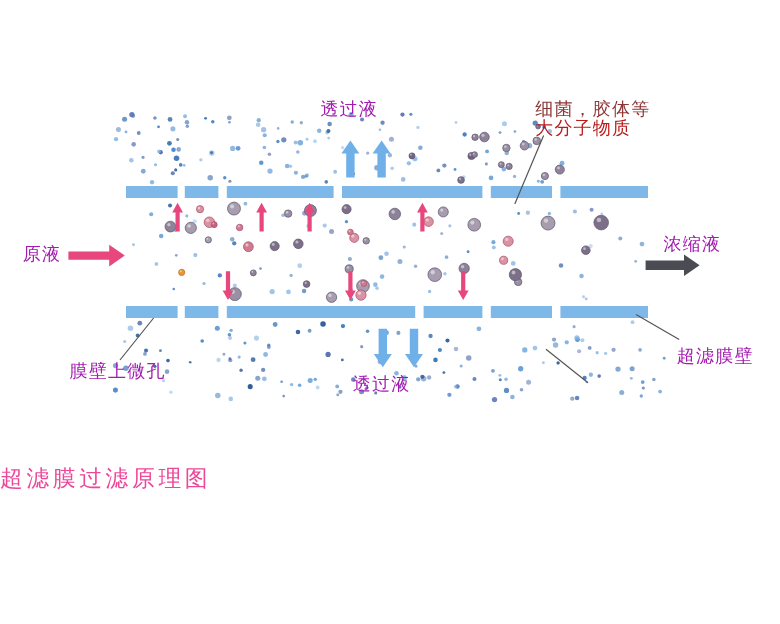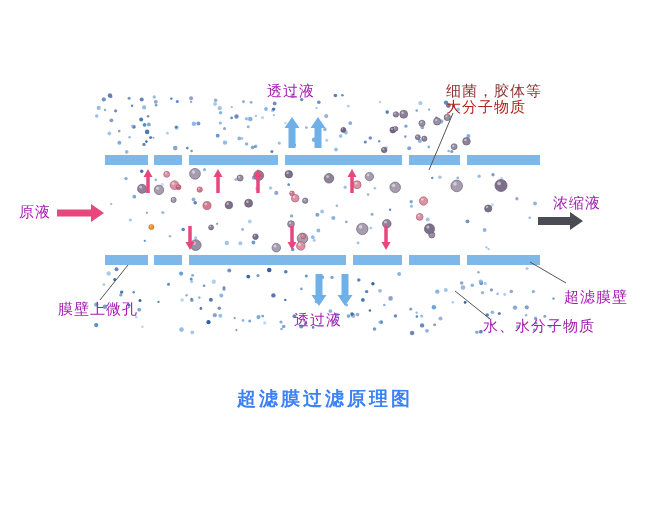--- a/index.html
+++ b/index.html
@@ -3,22 +3,22 @@
 <meta charset="utf-8">
 <style>
   html,body{margin:0;padding:0;background:#ffffff;}
   .stage{
     position:relative;width:650px;height:520px;background:#ffffff;
     font-family:"DejaVu Sans","Liberation Sans",sans-serif;overflow:hidden;
   }
   .stage svg{position:absolute;left:0;top:0;}
   .lbl{position:absolute;font-size:15px;color:#a21caf;white-space:nowrap;letter-spacing:1px;line-height:1.1;}
   .title{
-    position:absolute;width:100%;text-align:center;top:386px;
-    font-size:19px;font-weight:700;letter-spacing:3px;color:#3b82f6;
+    position:absolute;width:100%;text-align:left;top:386px;
+    font-size:19px;font-weight:400;letter-spacing:3px;color:#ec4899;
   }
 </style>
 </head>
 <body>
 
 <div class="stage">
   <svg id="diagram-svg" width="650" height="520" viewBox="0 0 650 520">
       <rect x="105" y="155" width="43" height="10" fill="#7db8e8"></rect>
       <rect x="154" y="155" width="28" height="10" fill="#7db8e8"></rect>
       <rect x="189" y="155" width="89" height="10" fill="#7db8e8"></rect>
@@ -471,16 +471,15 @@
       <line x1="100" y1="300" x2="128" y2="265" stroke="#555555" stroke-width="1"></line>
     </svg>
 
   <div class="lbl" style="left:19px;top:204px">原液</div>
   <div class="lbl" style="left:553px;top:195px">浓缩液</div>
   <div class="lbl" style="left:267px;top:83px">透过液</div>
   <div class="lbl" style="left:294px;top:312px">透过液</div>
   <div class="lbl" style="left: 446px; top: 83px; color: rgb(139, 53, 53); text-align: center;">细菌，胶体等</div>
   <div class="lbl" style="left: 446px; top: 99px; color: #b91c1c;">大分子物质</div>
   <div class="lbl" style="left:564px;top:289px">超滤膜壁</div>
-  <div class="lbl" style="left:483px;top:318px">水、水分子物质</div>
   <div class="lbl" style="left:58px;top:301px">膜壁上微孔</div>
   <div class="title">超滤膜过滤原理图</div>
 </div>
 
 </body></html>

